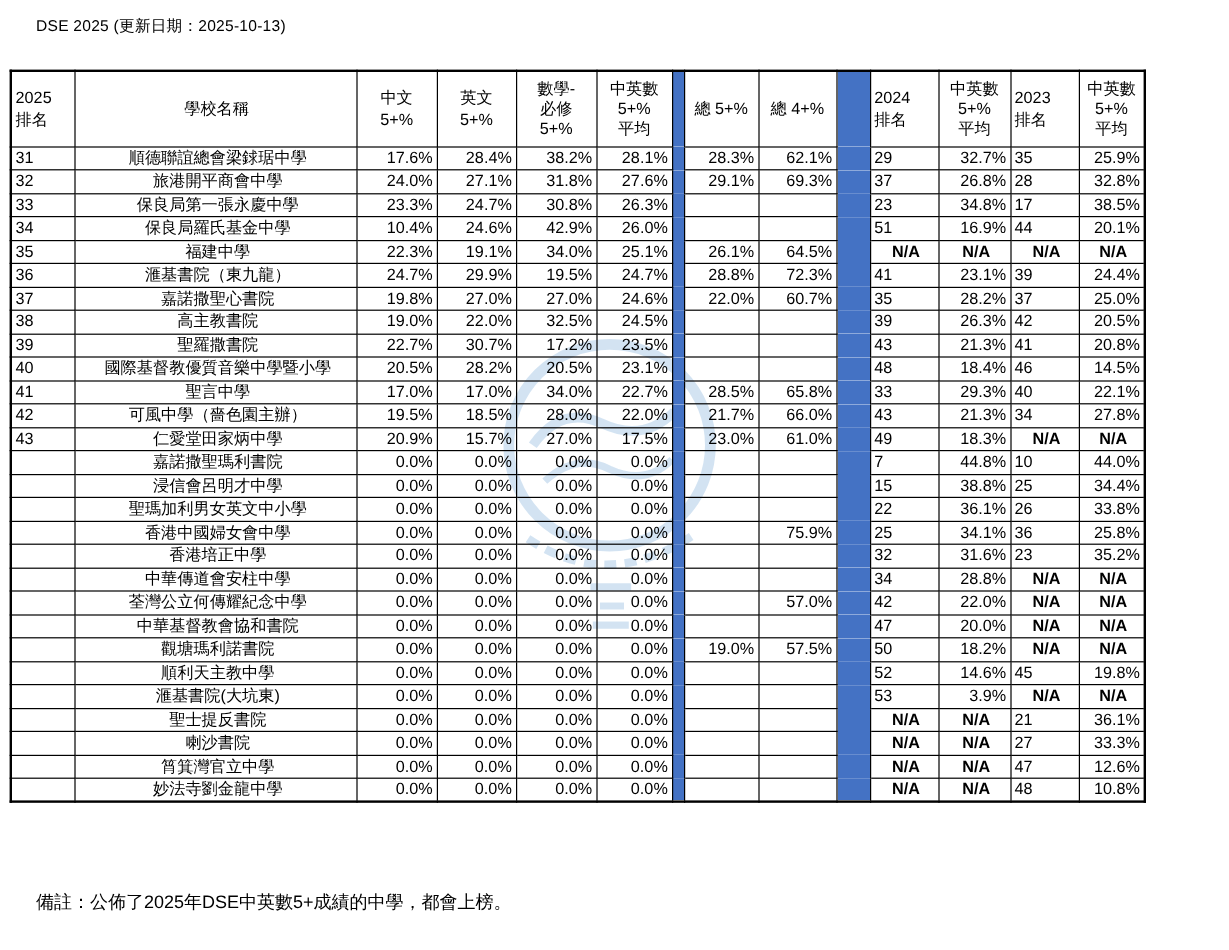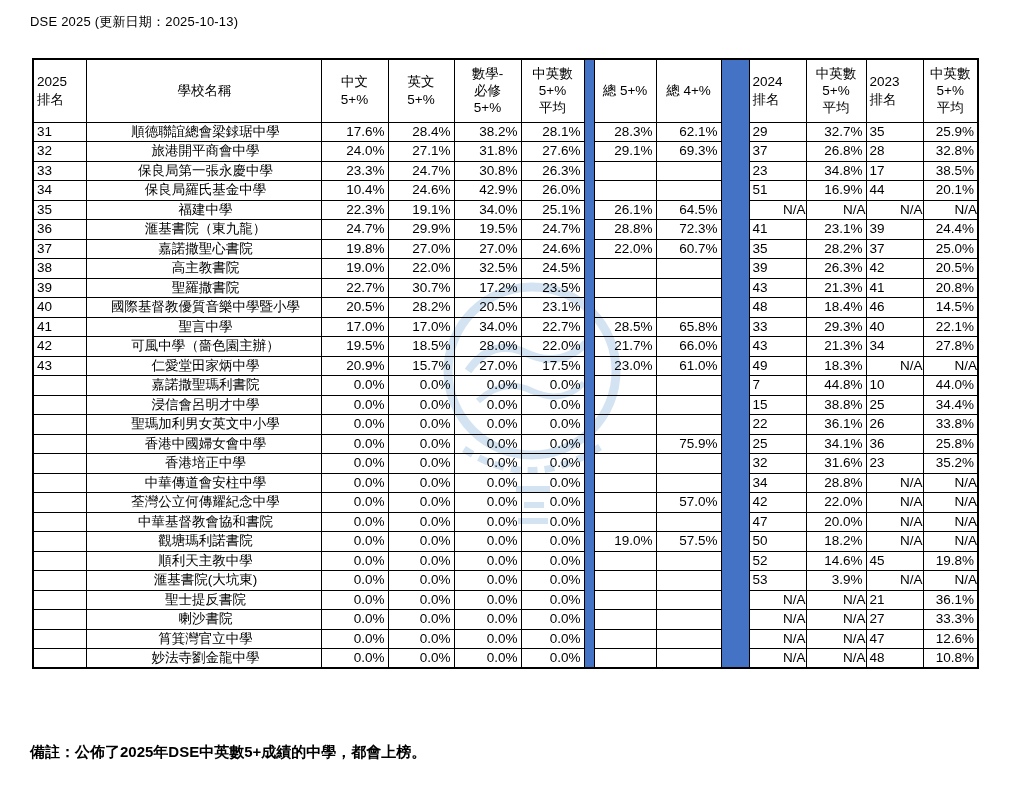--- a/index.html
+++ b/index.html
@@ -2,41 +2,41 @@
 <html><head>
 <meta charset="utf-8">
 <style>
   html,body{margin:0;padding:0;}
   body{
     width:1024px;height:792px;background:#ffffff;position:relative;
     font-family:"Liberation Sans","DejaVu Sans",sans-serif;color:#000;
     overflow:hidden;
   }
   .title{position:absolute;left:30px;top:13px;font-size:13px;letter-spacing:0.2px;}
-  .footnote{position:absolute;left:30px;top:743px;font-size:15px;font-weight:bold;}
-  .table-wrap{position:absolute;left:32px;top:58px;width:857px;}
+  .footnote{position:absolute;left:30px;top:743px;font-size:15px;}
+  .table-wrap{position:absolute;left:8px;top:58px;width:857px;}
   .watermark{position:absolute;left:388px;top:195px;width:220px;height:300px;z-index:0;pointer-events:none;opacity:0.5;}
   table{
     border-collapse:collapse;table-layout:fixed;width:945px;
     border:2px solid #000;position:relative;z-index:1;background:transparent;
   }
   th,td{border:1px solid #000;overflow:hidden;white-space:nowrap;box-sizing:border-box;}
   thead th{
     height:63px;font-size:13.5px;font-weight:normal;line-height:1.28;
     white-space:pre-line;vertical-align:middle;padding:0 2px;
   }
   tbody td{height:19.5px;font-size:13.5px;line-height:18px;padding:0;vertical-align:middle;}
   
   .sep{background:#4472C4;border-top:none;border-bottom:none;}
   
   .al{text-align:left;padding-left:3px;}
   .al-name{text-align:center;padding-left:4px;}
   .ar{text-align:right;padding-right:3px;}
   .ac{text-align:center;}
-  td.na{text-align:right;padding-left:3px;padding-right:0;}
+  td.na{text-align:center;padding-left:3px;padding-right:0;font-weight:bold;}
 </style>
 </head>
 <body>
 
 <div class="title">DSE 2025 (更新日期：2025-10-13)</div>
 
 <div class="table-wrap">
   <svg class="watermark" viewBox="0 0 220 300" xmlns="http://www.w3.org/2000/svg">
     <circle cx="112" cy="118" r="84" fill="none" stroke="#a9c9e6" stroke-width="9"></circle>
     <path d="M48 118 q24 -34 58 -18 q34 16 60 -10" fill="none" stroke="#a9c9e6" stroke-width="8"></path>

